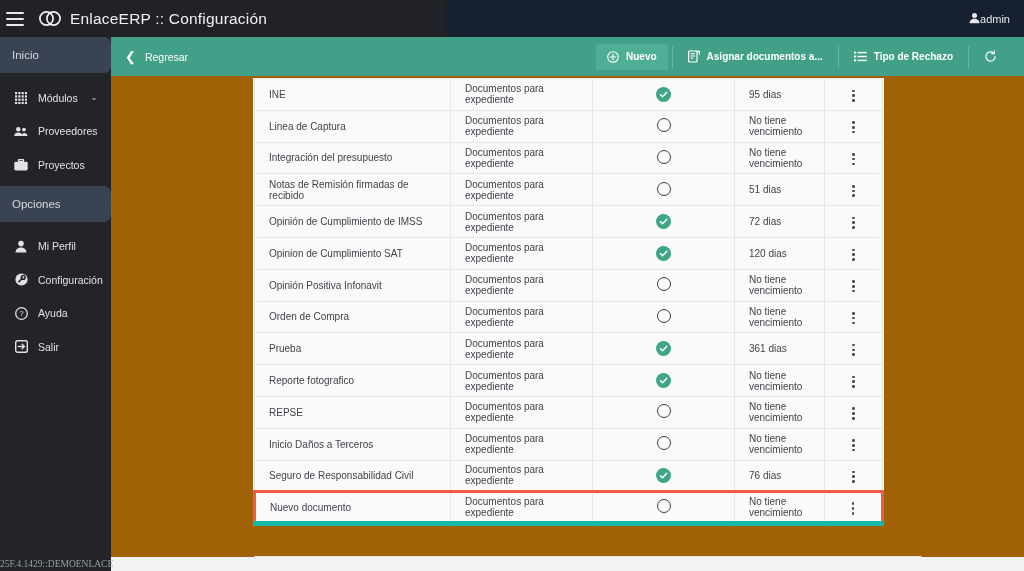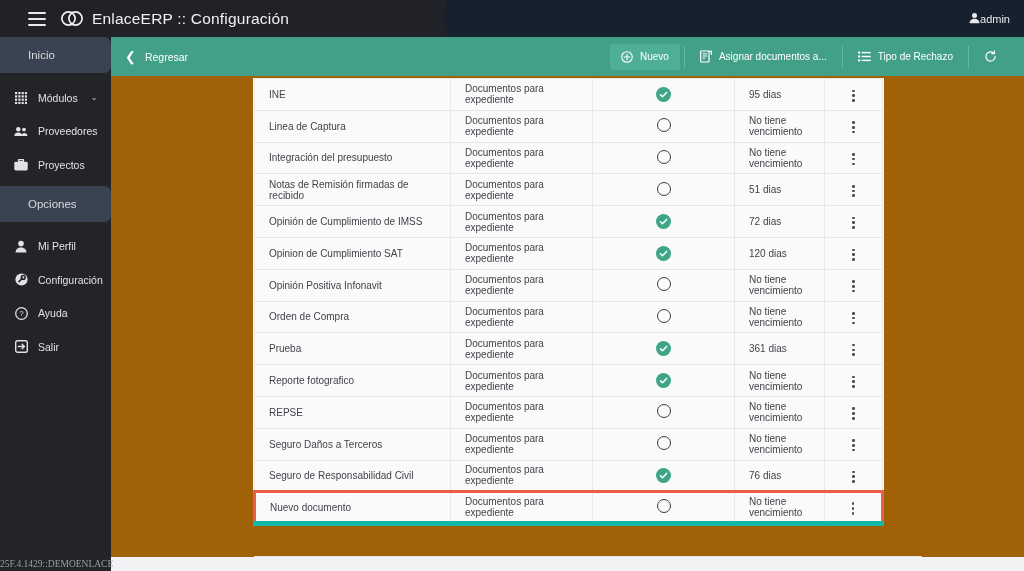--- a/index.html
+++ b/index.html
@@ -21,21 +21,21 @@
   .topbar-swoosh {
     position: absolute; right: -40px; top: -120px;
     width: 620px; height: 240px;
     background: #16202e;
     border-radius: 50% / 60%;
     transform: rotate(-4deg);
   }
   .topbar-inner {
     position: relative; height: 100%;
     display: flex; align-items: center;
-    padding-left: 28px;
+    padding-left: 6px;
   }
   .hamburger {
     width: 18px; height: 14px; margin-right: 13px;
     display: flex; flex-direction: column; justify-content: space-between;
     cursor: pointer;
   }
   .hamburger span { display: block; height: 2px; background: #e9eaec; border-radius: 1px; }
   .brand-logo { margin-right: 7px; display: flex; align-items: center; }
   .brand-title {
     color: #f0f1f3; font-size: 15.5px; letter-spacing: .2px; white-space: nowrap;
@@ -46,21 +46,21 @@
   }
   .user-name { color: #e6e8ea; font-size: 11px; }
 
   
   .sidebar {
     position: absolute; left: 0; top: 37px; width: 111px; height: 534px;
     background: #232428; z-index: 25;
   }
   .side-section {
     height: 36px; display: flex; align-items: center;
-    padding-left: 28px;
+    padding-left: 12px;
     color: #d7dade; font-size: 11.5px;
     background: #394352;
     border-top-right-radius: 7px; border-bottom-right-radius: 7px;
     cursor: pointer;
   }
   .side-item {
     height: 33.5px; display: flex; align-items: center;
     padding-left: 14px; gap: 10px;
     color: #e0e2e5; font-size: 10.5px; cursor: pointer;
   }
@@ -92,21 +92,21 @@
   }
   .back-chev { font-size: 13px; line-height: 1; }
   .tb-right {
     margin-left: auto; display: flex; align-items: center; height: 100%;
     padding-right: 16px;
   }
   .tb-btn {
     display: flex; align-items: center; gap: 7px;
     height: 26px; padding: 0 11px;
     color: #ffffff; font-size: 10px; white-space: nowrap;
-    cursor: pointer; border-radius: 3px;
+    cursor: pointer; border-radius: 3px; font-weight: bold;
   }
   .tb-btn.active { background: #4fae96; }
   .tb-sep { width: 1px; height: 22px; background: #63b8a3; margin: 0 4px; }
   .tb-ico { display: flex; align-items: center; }
 
   
   .content {
     position: absolute; left: 111px; top: 76px;
     width: 913px; height: 495px;
     background: #a16207;
@@ -513,21 +513,21 @@
               <td class="c-group">Documentos para expediente</td>
               <td class="c-status"><span class="ring"></span></td>
               <td class="c-exp">No tiene vencimiento</td>
               <td class="c-act"><span class="kebab">
                   <i></i>
                   <i></i>
                   <i></i>
                 </span></td>
             </tr>
             <tr>
-              <td class="c-name">Seguro Daños a Terceros</td>
+              <td class="c-name">Inicio Daños a Terceros</td>
               <td class="c-group">Documentos para expediente</td>
               <td class="c-status"><span class="ring"></span></td>
               <td class="c-exp">No tiene vencimiento</td>
               <td class="c-act"><span class="kebab">
                   <i></i>
                   <i></i>
                   <i></i>
                 </span></td>
             </tr>
             <tr>

